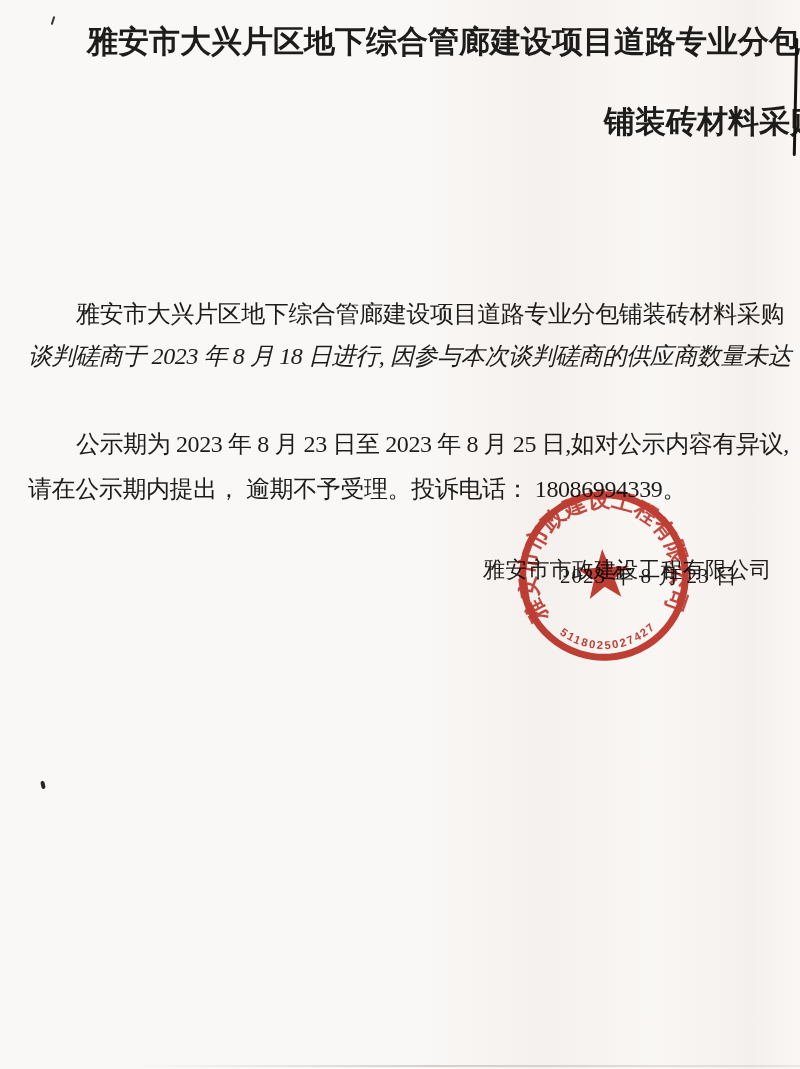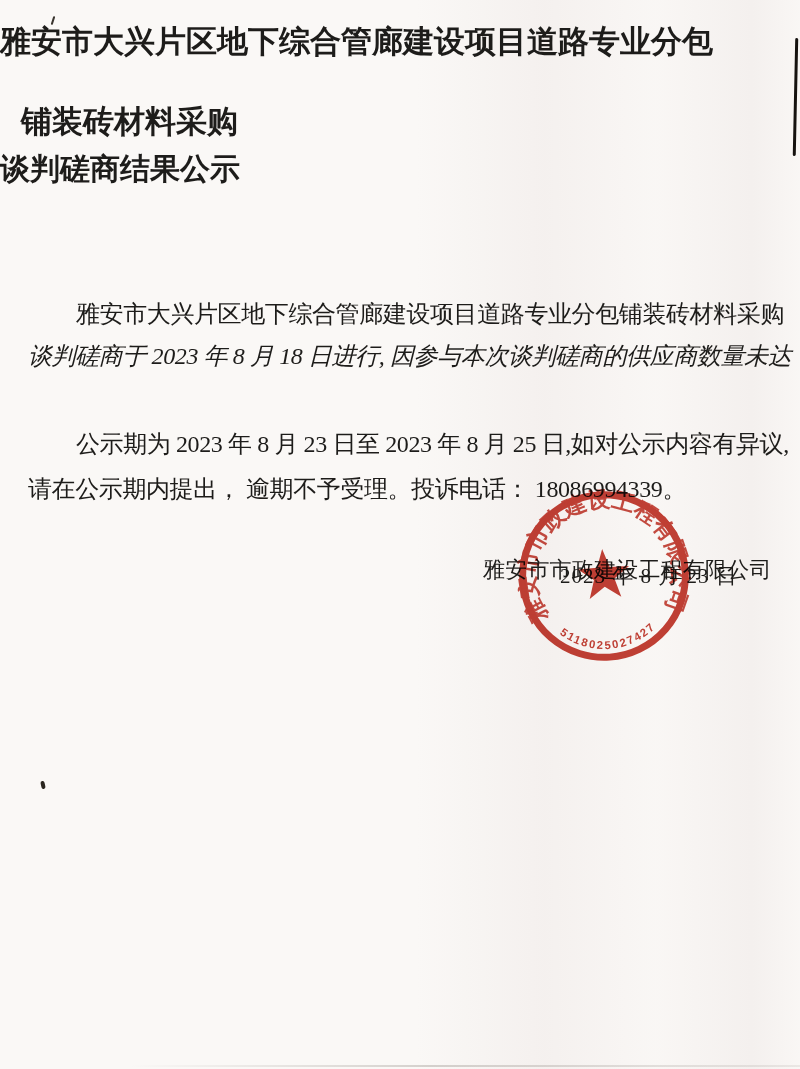--- a/index.html
+++ b/index.html
@@ -23,21 +23,21 @@
         rgba(244,240,238,0.15) 100%),
       var(--paper, #faf8f6);
     font-family: "Liberation Serif", "DejaVu Serif", serif;
     color: var(--ink, #1d1c1a);
   }
 
   .title-line {
     position: absolute;
     left: 0;
     width: 100%;
-    text-align: left;
+    text-align: right;
     font-weight: bold;
     white-space: nowrap;
     letter-spacing: 0;
     line-height: 1.12;
   }
   #title-1 { top: 25px;  font-size: 31px; }
   #title-2 { top: 105px;  font-size: 31px; padding-left: 21px; }
   #title-3 { top: 152px; font-size: 30px; }
 
   .body-line {
@@ -130,21 +130,20 @@
       rgba(125,115,108,0.12) 100%);
   }
 </style>
 </head>
 <body>
 
 <div class="page">
 
   <div class="title-line" id="title-1">雅安市大兴片区地下综合管廊建设项目道路专业分包</div>
   <div class="title-line" id="title-2">铺装砖材料采购</div>
-  <div class="title-line" id="title-3">谈判磋商结果公示</div>
 
   <div class="body-line indent" id="bline-1">雅安市大兴片区地下综合管廊建设项目道路专业分包铺装砖材料采购</div>
   <div class="body-line" id="bline-2">谈判磋商于 2023 年 8 月 18 日进行, 因参与本次谈判磋商的供应商数量未达</div>
   <div class="body-line indent" id="bline-4">公示期为 2023 年 8 月 23 日至 2023 年 8 月 25 日,如对公示内容有异议,</div>
   <div class="body-line" id="bline-5">请在公示期内提出， 逾期不予受理。投诉电话： 18086994339。</div>
 
   <div class="sig-company">雅安市市政建设工程有限公司</div>
   <div class="sig-date">2023 年 8 月 23 日</div>
 
   <svg class="seal" viewBox="0 0 200 200" aria-hidden="true">

